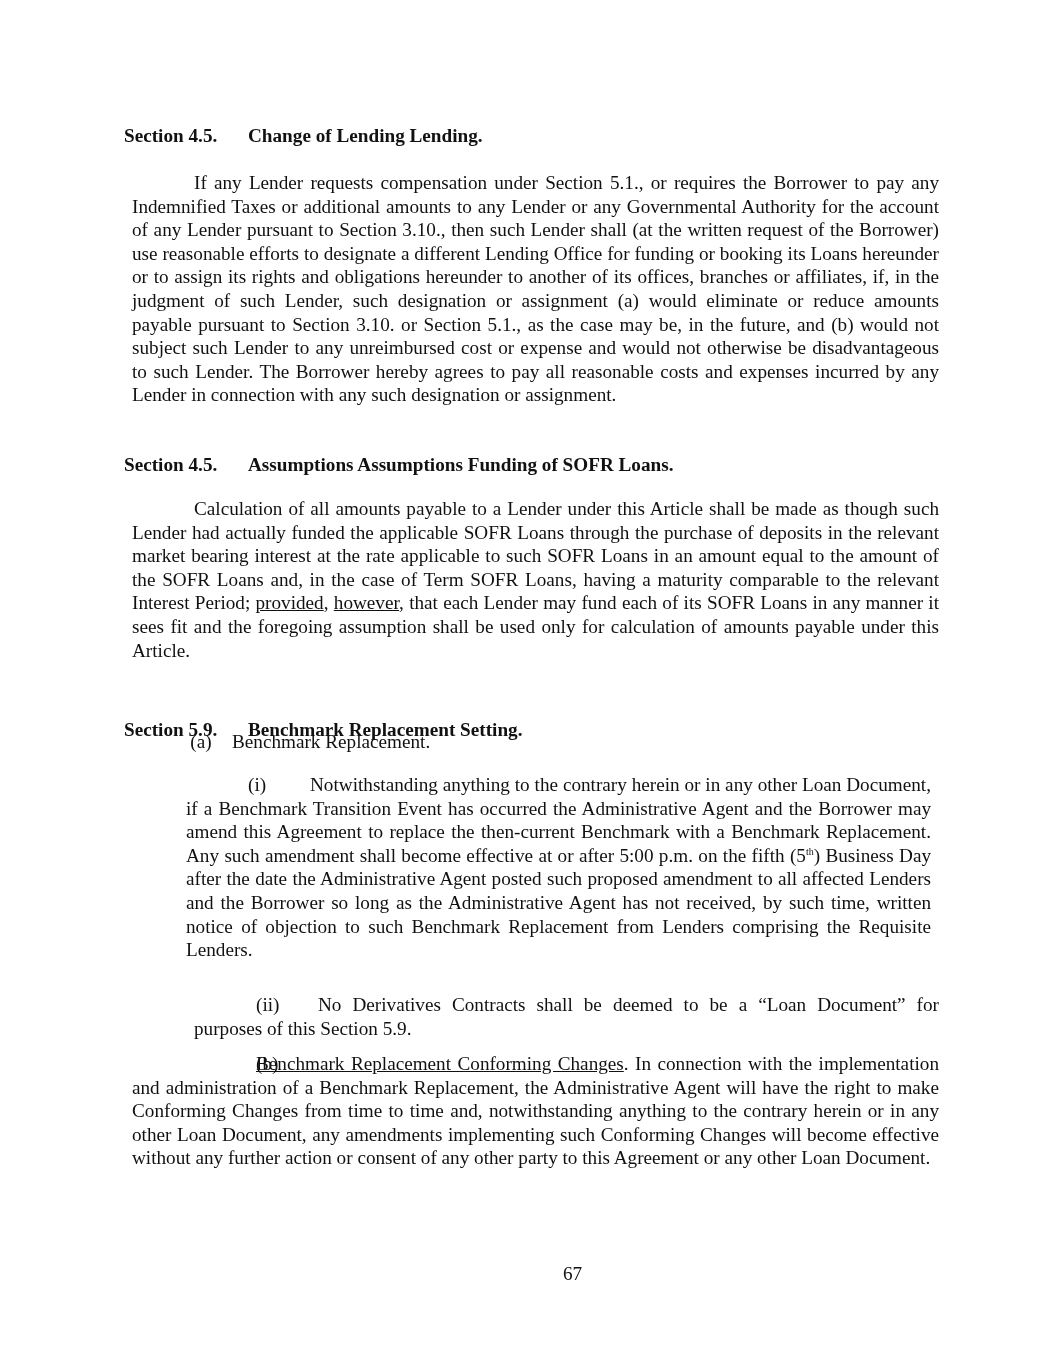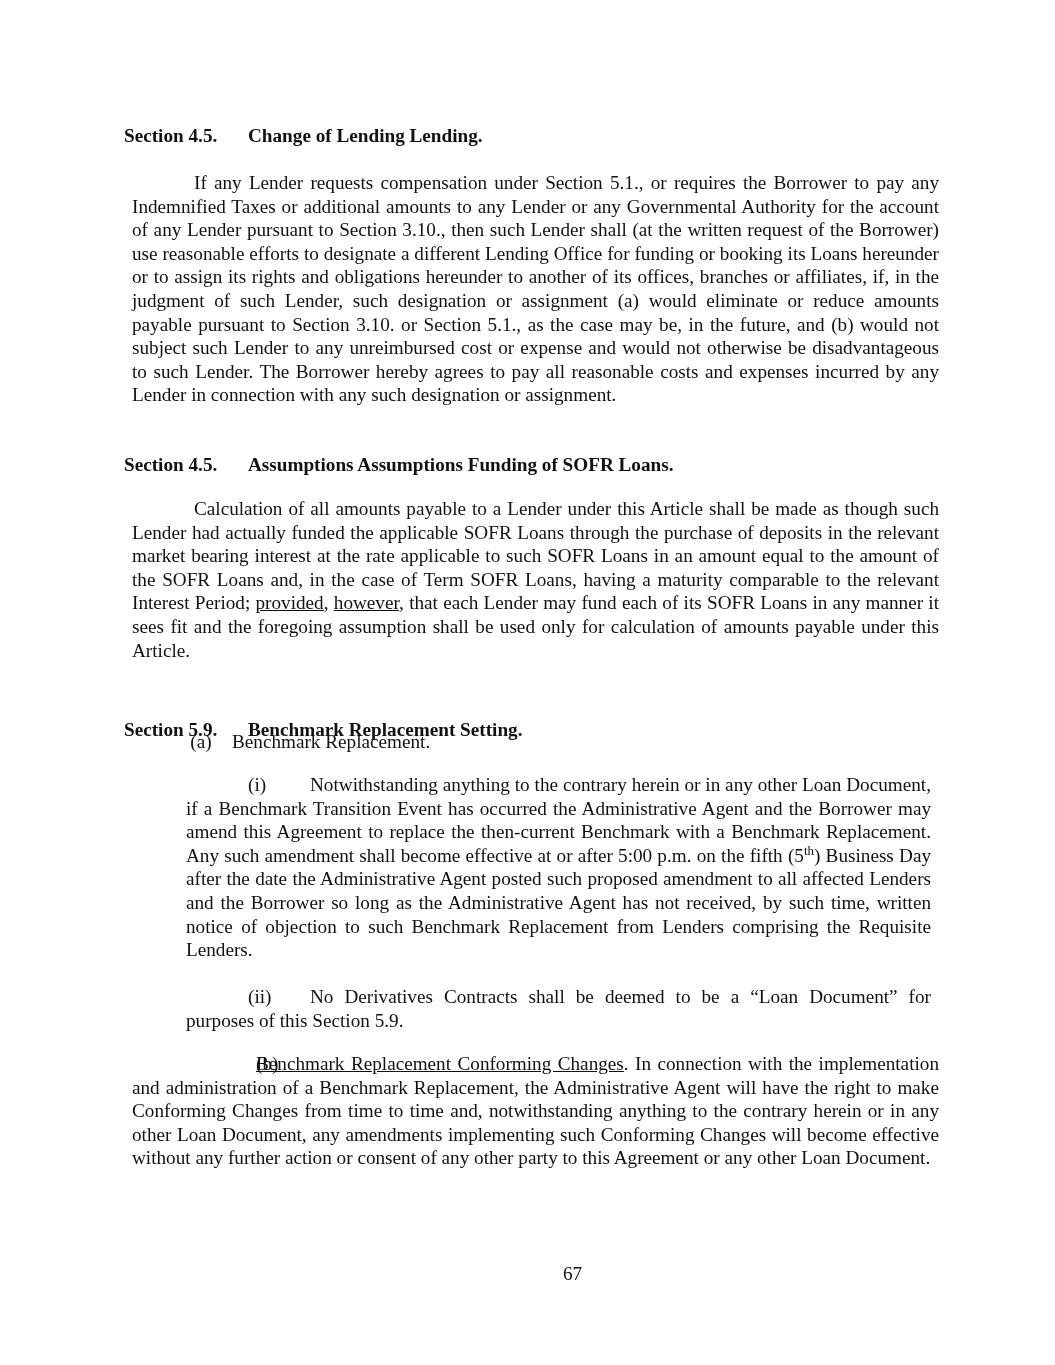--- a/index.html
+++ b/index.html
@@ -12,21 +12,21 @@
   .heading { position: absolute; left: 0; font-weight: bold; white-space: nowrap; }
   .heading .num { display: inline-block; width: 124px; }
   .para { position: absolute; left: 8px; width: 807px; text-align: justify; text-align-last: left; }
   .para.indent { text-indent: 62px; }
   .subitem { position: absolute; left: 46px; white-space: nowrap; text-align: center; }
   .subitem .lbl { display: inline-block; width: 62px; }
   .subpara { position: absolute; left: 62px; width: 745px; text-align: justify; text-align-last: left; text-indent: 62px; }
   .subpara .lbl { display: inline-block; width: 62px; text-indent: 0; }
   .blbl { display: inline-block; width: 62px; }
   u { text-decoration: underline; }
-  sup { font-size: 13px; line-height: 0; vertical-align: super; }
+  sup { font-size: 10px; line-height: 0; vertical-align: super; }
   .pagenum { position: absolute; left: 0; width: 1055px; top: 1263px; text-align: center;
     font-family: "Liberation Serif", serif; font-size: 19.2px; color: #111; padding-left: 45px; }
 </style>
 </head>
 <body>
 
 <div class="page">
 
   <div class="heading" style="top:124px;">
     <span class="num">Section 4.5.</span><span>Change of Lending Lending.</span>
@@ -41,19 +41,19 @@
   <div class="heading" style="top:684px;margin-top:34px;">
     <span class="num">Section 5.9.</span><span>Benchmark Replacement Setting.</span>
   </div>
 
   <div class="subitem" style="top:730px;">
     <span class="lbl">(a)</span><span>Benchmark Replacement.</span>
   </div>
 
   <p class="subpara" style="top:773px; margin:0;"><span class="lbl">(i)</span><span>Notwithstanding anything to the contrary herein or in any other Loan Document, if a Benchmark Transition Event has occurred the Administrative Agent and the Borrower may amend this Agreement to replace the then-current Benchmark with a Benchmark Replacement. Any such amendment shall become effective at or after 5:00 p.m. on the fifth (5</span><sup>th</sup><span>) Business Day after the date the Administrative Agent posted such proposed amendment to all affected Lenders and the Borrower so long as the Administrative Agent has not received, by such time, written notice of objection to such Benchmark Replacement from Lenders comprising the Requisite Lenders.</span></p>
 
-  <p class="subpara" style="top:985px; margin:0;"><span class="lbl">(ii)</span><span>No Derivatives Contracts shall be deemed to be a “Loan Document” for purposes of this Section 5.9.</span></p>
+  <p class="subpara" style="top:985px; margin:8px;"><span class="lbl">(ii)</span><span>No Derivatives Contracts shall be deemed to be a “Loan Document” for purposes of this Section 5.9.</span></p>
 
   <p class="para indent" style="top:1052px; margin:0;"><span class="blbl">(b)</span><u>Benchmark Replacement Conforming Changes</u><span>. In connection with the implementation and administration of a Benchmark Replacement, the Administrative Agent will have the right to make Conforming Changes from time to time and, notwithstanding anything to the contrary herein or in any other Loan Document, any amendments implementing such Conforming Changes will become effective without any further action or consent of any other party to this Agreement or any other Loan Document.</span></p>
 
 </div>
 
 <div class="pagenum">67</div>
 
 </body></html>

